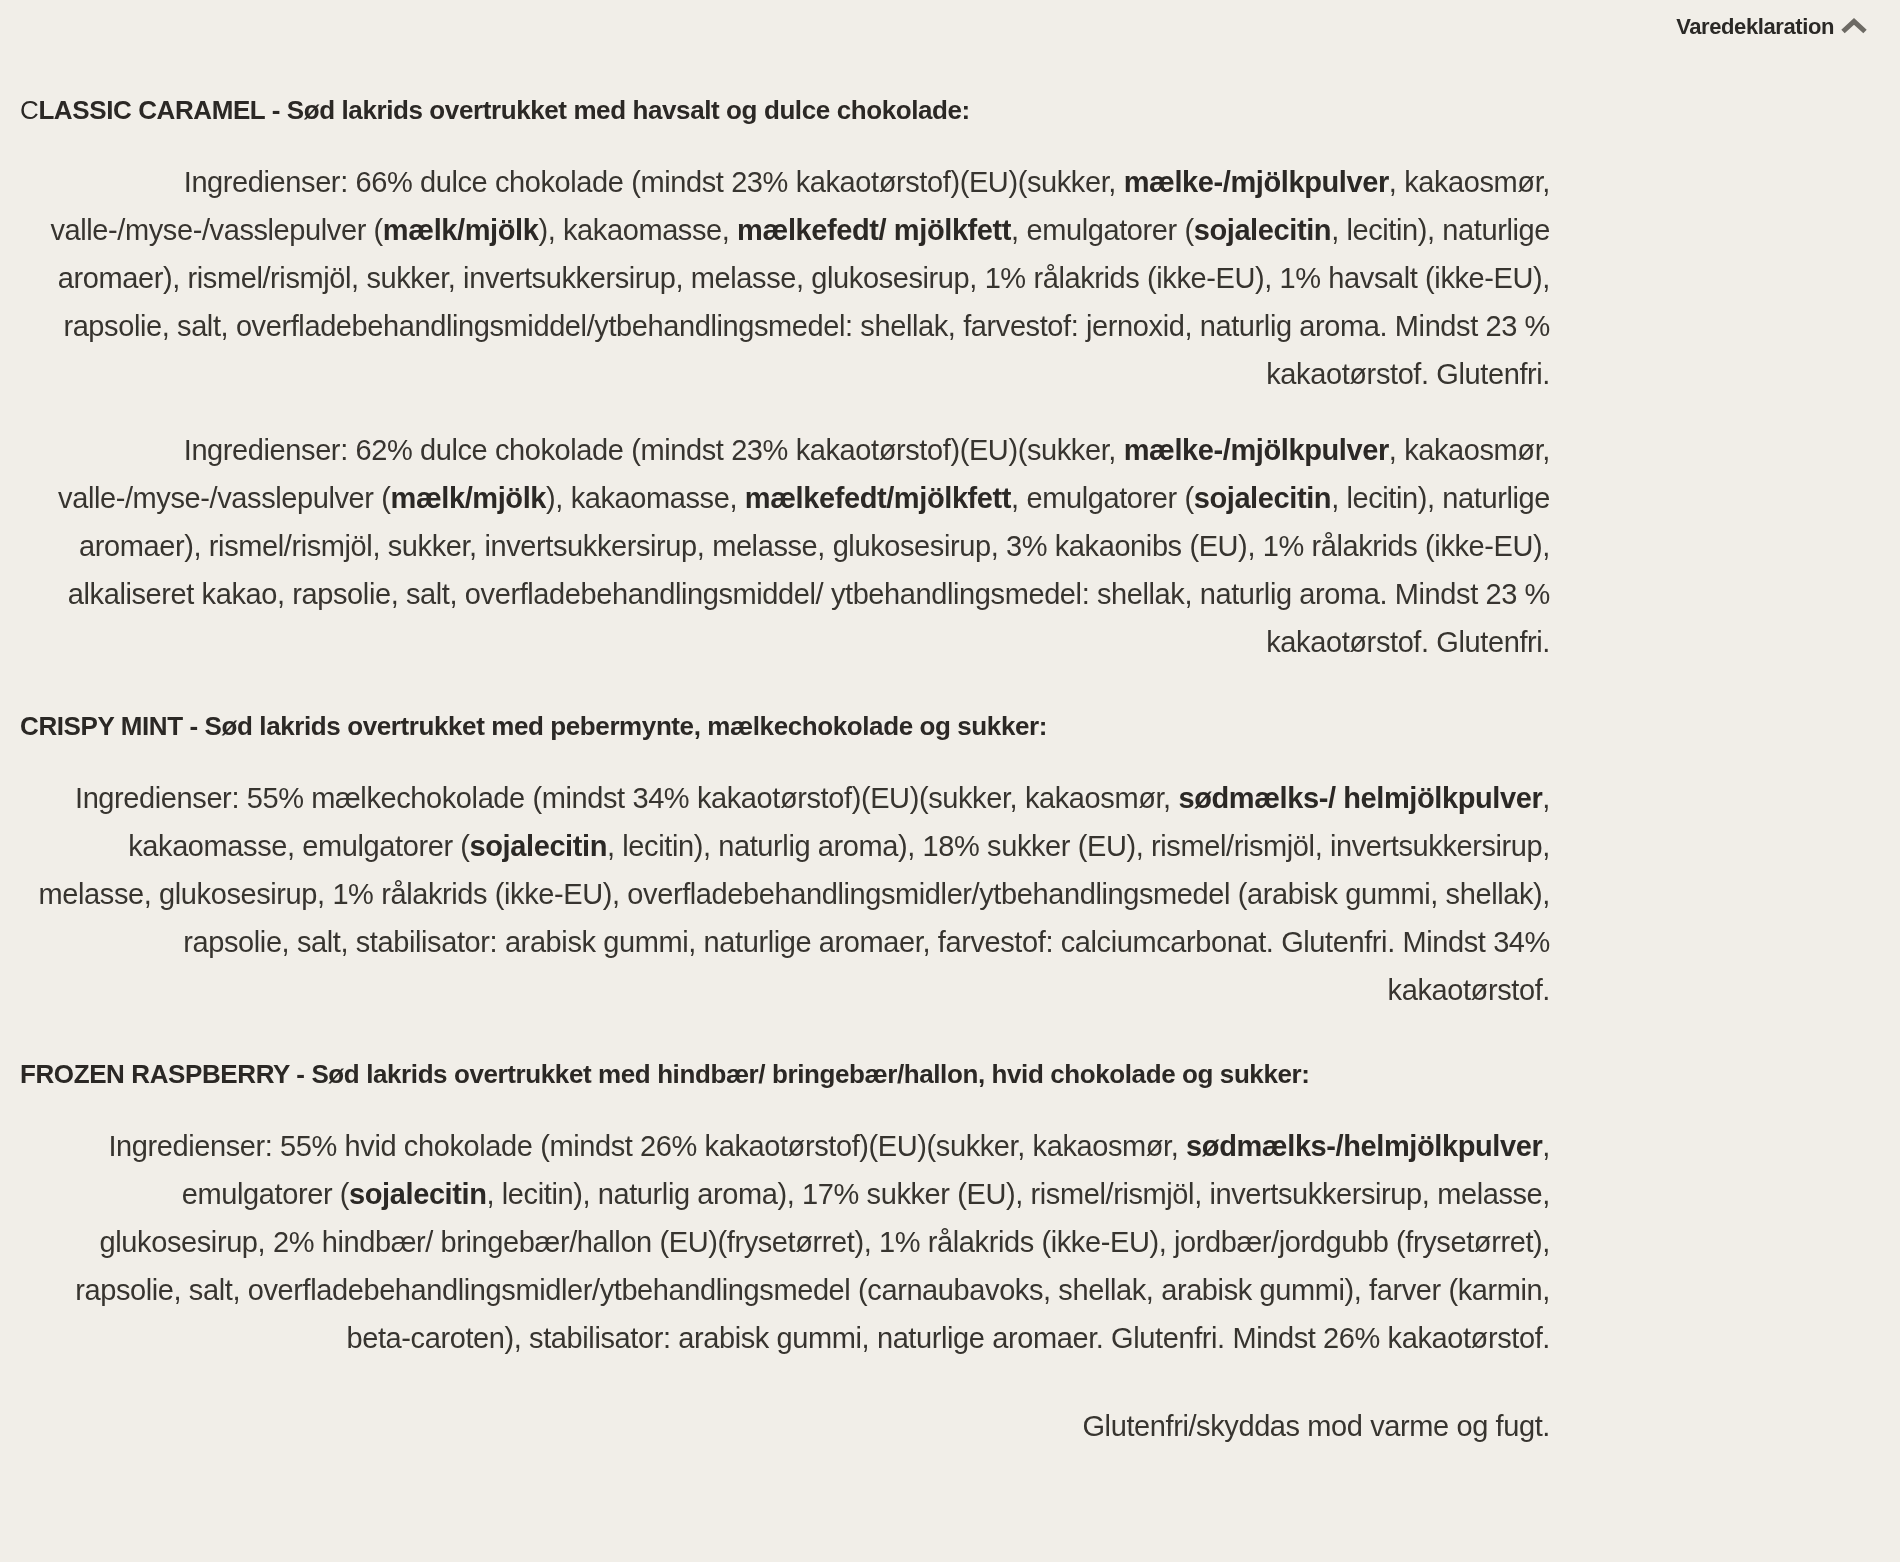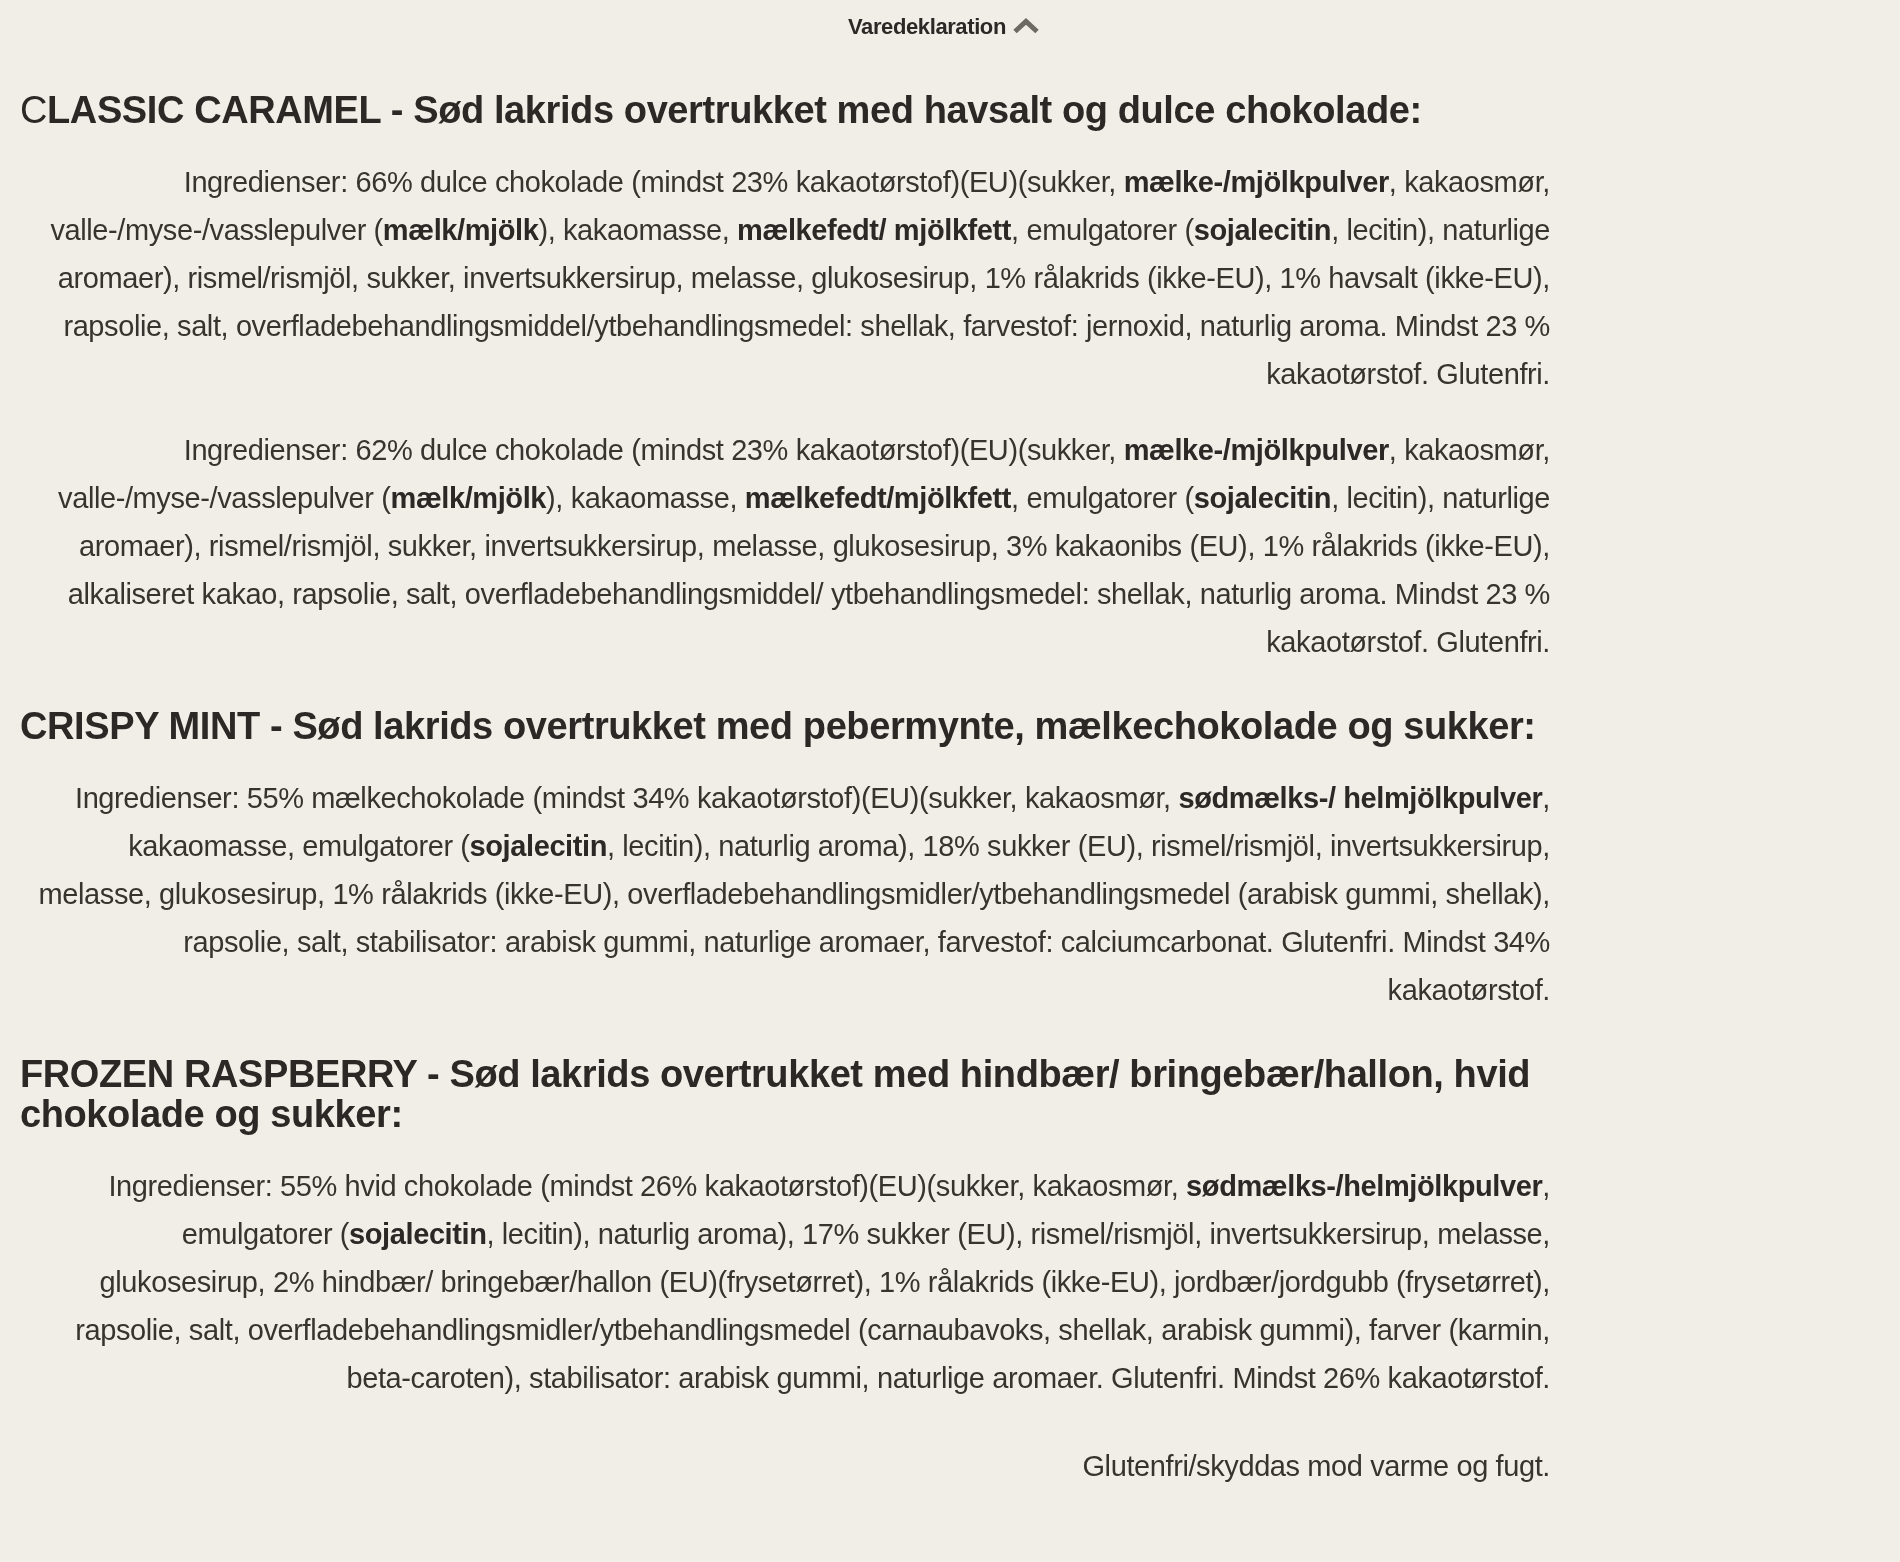--- a/index.html
+++ b/index.html
@@ -10,21 +10,21 @@
     letter-spacing: -0.4px;
   }
   .page {
     box-sizing: border-box;
     width: 1900px;
     min-height: 1562px;
     padding: 12px 22px 30px 20px;
   }
   .accordion-header {
     display: flex;
-    justify-content: center;
+    justify-content: flex-end;
     align-items: flex-start;
     cursor: pointer;
   }
   .accordion-title {
     margin: 0;
     font-size: 22px;
     line-height: 30px;
     font-weight: 700;
     color: #2b2926;
   }
@@ -32,21 +32,21 @@
     background: none;
     border: none;
     padding: 6px 6px 2px 6px;
     margin-right: 4px;
     cursor: pointer;
     line-height: 0;
   }
   .content { max-width: 1530px; }
   .section-heading {
     margin: 40px 0 0 0;
-    font-size: 38px;
+    font-size: 26px;
     line-height: 40px;
     font-weight: 700;
     color: #2b2825;
   }
   .section:first-child .section-heading { margin-top: 48px; }
   .section-heading .regular { font-weight: 400; }
   .ingredients {
     margin: 28px 0 0 0;
     font-size: 29px;
     line-height: 48px;

